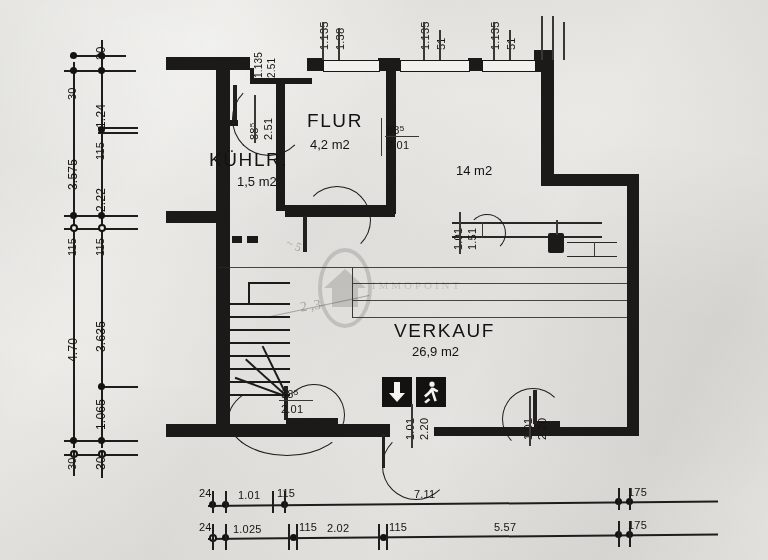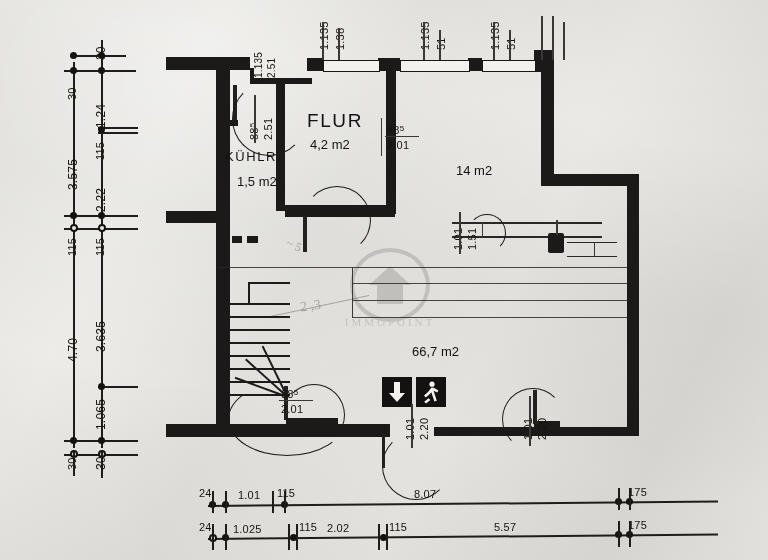--- a/index.html
+++ b/index.html
@@ -113,21 +113,21 @@
     align-items: center;
     justify-content: center;
   }
 
   
   .watermark {
     position: absolute;
     opacity: 0.17;
     pointer-events: none;
     display: flex;
-    flex-direction: column;
+    flex-direction: row;
     align-items: center;
     justify-content: center;
   }
   .wm-circle {
     width: 72px; height: 72px;
     border-radius: 50%;
     border: 4px solid #2c2a27;
     display: flex; align-items: center; justify-content: center;
   }
   .wm-text {
@@ -246,29 +246,30 @@
       <div class="tread" style="left:0px; top:86px; width:60px; height:2px;"></div>
       <div class="tread" style="left:0px; top:99px; width:60px; height:2px;"></div>
       <div class="tread" style="left:0px; top:112px; width:60px; height:2px;"></div>
 
       <div class="tread" style="left:2px; top:114px; width:56px; height:2px; transform:rotate(20deg); transform-origin:100% 0;"></div>
       <div class="tread" style="left:2px; top:114px; width:56px; height:2px; transform:rotate(42deg); transform-origin:100% 0;"></div>
       <div class="tread" style="left:2px; top:114px; width:56px; height:2px; transform:rotate(64deg); transform-origin:100% 0;"></div>
       <div class="arc" style="left:-2px; top:100px; width:116px; height:72px; border-width:1.6px; border-top-color:transparent; border-right-color:transparent; border-radius:50%;"></div>
     </div>
 
-    <div class="room-name" style="left:225px; top:149px; font-size:13px;">KÜHLR.</div>
+    <div class="room-name" style="left:209px; top:149px; font-size:19px;">KÜHLR.</div>
     <div class="room-area" style="left:237px; top:174px; font-size:13px;">1,5 m2</div>
 
     <div class="room-name" style="left:307px; top:110px; font-size:19px;">FLUR</div>
     <div class="room-area" style="left:310px; top:137px; font-size:13px;">4,2 m2</div>
 
     <div class="room-area" style="left:456px; top:163px; font-size:13px;">14 m2</div>
 
-    <div class="room-area" style="left:412px; top:344px; font-size:13px;">66,7 m2</div>
+    <div class="room-name" style="left:394px; top:320px; font-size:19px;">VERKAUF</div>
+    <div class="room-area" style="left:412px; top:344px; font-size:13px;">26,9 m2</div>
 
     <div class="picto" style="left:382px; top:377px; width:30px; height:30px;">
       <svg width="22" height="24" viewBox="0 0 22 24">
         <polygon points="8,2 14,2 14,13 19,13 11,22 3,13 8,13" fill="#f4f3f0"></polygon>
       </svg>
     </div>
     <div class="picto" style="left:416px; top:377px; width:30px; height:30px;">
       <svg width="24" height="25" viewBox="0 0 24 25">
         <circle cx="13" cy="4.2" r="2.6" fill="#f4f3f0"></circle>
         <path d="M12.5 7.5 L9 12 L5 15.5 L6.8 17.4 L10.6 14.2 L12.4 12.2 L13.4 15.5 L15.4 21.5 L17.8 20.8 L15.8 14.6 L14.6 10.8 L18.2 12.6 L19.4 10.4 L14.8 7.8 Z" fill="#f4f3f0"></path>
@@ -370,21 +371,21 @@
     <div class="dimbar" style="left:64px; top:454px; width:74px;"></div>
     <div class="dimtick open" style="left:70px; top:450px;"></div>
     <div class="dimtick open" style="left:98px; top:450px;"></div>
     <div class="dimbarv" style="left:73px; top:452px; height:24px;"></div>
     <div class="dimbarv" style="left:101px; top:452px; height:26px;"></div>
 
     <div class="dimbar" style="left:208px; top:505px; width:510px; transform:rotate(-0.5deg); transform-origin:0 0;"></div>
     <div class="dim" style="left:199px; top:487px; font-size:11px;">24</div>
     <div class="dim" style="left:238px; top:489px; font-size:11px;">1.01</div>
     <div class="dim" style="left:277px; top:487px; font-size:11px;">115</div>
-    <div class="dim" style="left:414px; top:488px; font-size:11px;">8.07</div>
+    <div class="dim" style="left:414px; top:488px; font-size:11px;">7.11</div>
     <div class="dim" style="left:628px; top:486px; font-size:11px;">175</div>
 
     <div class="dimtick" style="left:209px; top:501px;"></div>
     <div class="dimtick" style="left:222px; top:501px;"></div>
     <div class="dimtick" style="left:281px; top:501px;"></div>
     <div class="dimtick" style="left:615px; top:498px;"></div>
     <div class="dimtick" style="left:626px; top:498px;"></div>
     <div class="dimbarv" style="left:212px; top:491px; height:22px;"></div>
     <div class="dimbarv" style="left:225px; top:491px; height:22px;"></div>
     <div class="dimbarv" style="left:272px; top:491px; height:22px;"></div>

